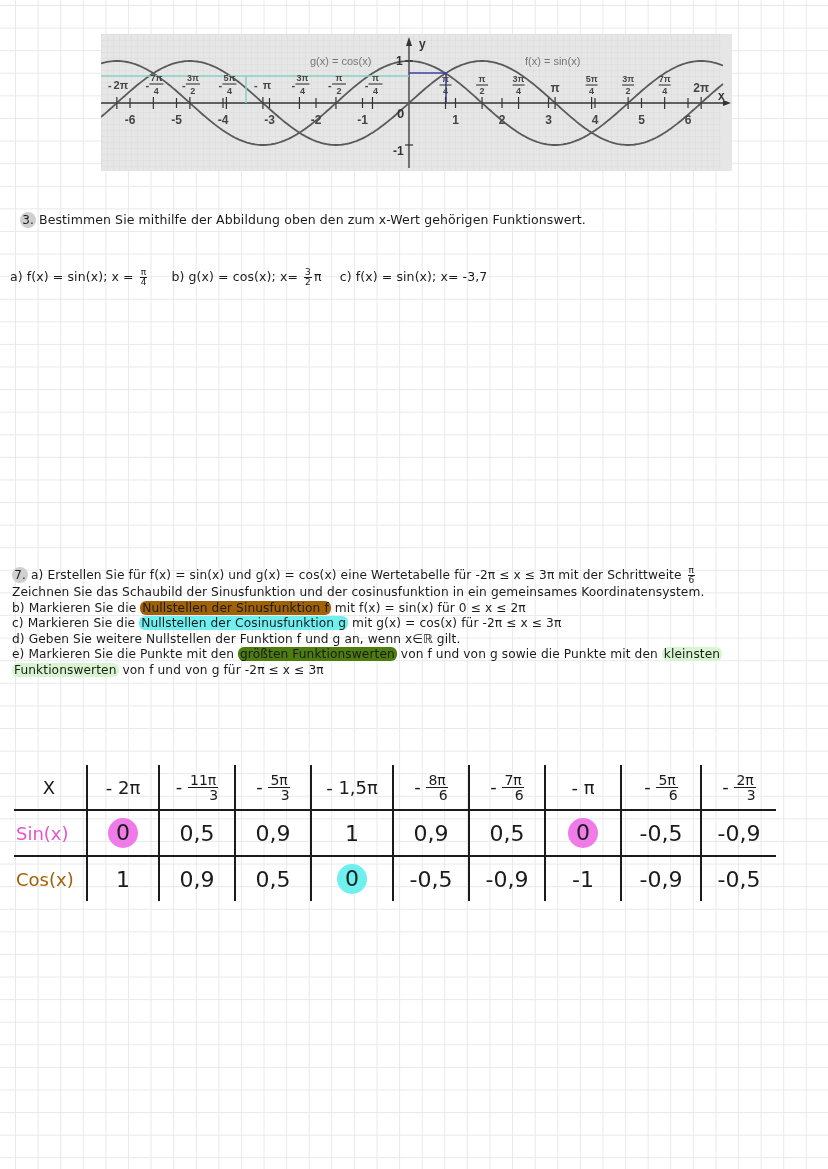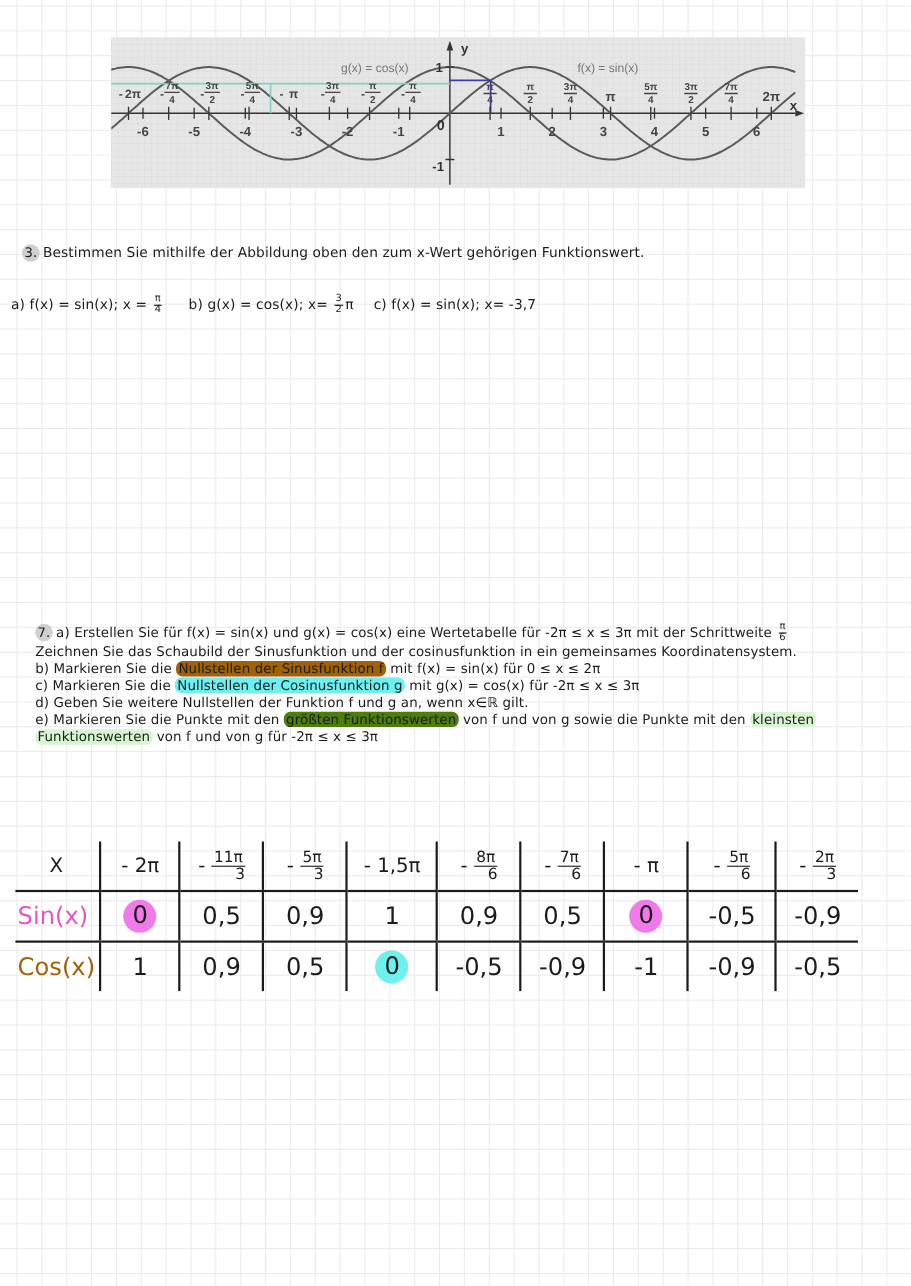--- a/index.html
+++ b/index.html
@@ -25,21 +25,21 @@
   .frac .n { border-bottom:1px solid #1b1b1b; padding:0 1px; }
   .hl-pink { background:#a16207; border-radius:6px; padding:0 2px; }
   .hl-cyan { background:#6ff0f0; border-radius:6px; padding:0 2px; }
   .hl-lav  { background:#4d7c0f; border-radius:6px; padding:0 2px; }
   .hl-green{ background:#d8f5d2; border-radius:6px; padding:0 2px; }
   
   #value-table { left:14px; top:765px; border-collapse:collapse; font-family:"DejaVu Sans", sans-serif; }
   #value-table td { height:44px; text-align:center; font-size:22px; padding:0 4px; border-left:2px solid #1b1b1b; }
   #value-table tr.hdr td { border-bottom:2px solid #1b1b1b; font-size:18px; }
   #value-table tr.sin td { border-bottom:2px solid #1b1b1b; }
-  #value-table td.rowlabel { border-left:none; font-size:22px; text-align:left; padding-left:2px; width:66px; }
+  #value-table td.rowlabel { border-left:none; font-size:18px; text-align:left; padding-left:2px; width:66px; }
   #value-table td.hdrx { font-size:30px; font-weight:normal; }
   .dot-pink { display:inline-block; width:30px; height:30px; line-height:30px; border-radius:50%; background:#ef7ae8; }
   .dot-cyan { display:inline-block; width:30px; height:30px; line-height:30px; border-radius:50%; background:#6ef0ee; }
   .hfrac { display:inline-flex; flex-direction:column; align-items:flex-end; vertical-align:middle; font-size:14px; line-height:14px; }
   .hfrac .n { border-bottom:1.5px solid #1b1b1b; padding:0 2px; }
 </style>
 </head>
 <body>
 
 <div id="figure" class="abs">
@@ -162,21 +162,21 @@
     <text x="209" y="31" font-size="11" fill="#777" font-family="Liberation Sans, sans-serif">g(x) = cos(x)</text>
     <text x="424" y="31" font-size="11" fill="#777" font-family="Liberation Sans, sans-serif">f(x) = sin(x)</text>
     <text x="318" y="14" font-size="12" font-weight="bold" fill="#333" font-family="Liberation Sans, sans-serif">y</text>
     <text x="617" y="66" font-size="12" font-weight="bold" fill="#333" font-family="Liberation Sans, sans-serif">x</text>
     <text x="296" y="84" font-size="13" font-weight="bold" fill="#333" font-family="Liberation Sans, sans-serif">0</text>
     <text x="295" y="31" font-size="12" font-weight="bold" fill="#333" font-family="Liberation Sans, sans-serif">1</text>
     <text x="292" y="121" font-size="12" font-weight="bold" fill="#333" font-family="Liberation Sans, sans-serif">-1</text>
   </svg>
 </div>
 
-<div class="abs task-text" style="left:20px; top:222px;">
+<div class="abs task-text" style="left:20px; top:212px;">
   <span class="num-badge">3.</span><span>Bestimmen Sie mithilfe der Abbildung oben den zum x-Wert gehörigen Funktionswert.</span>
 </div>
 <div class="abs task-text" style="left:10px; top:268px;">
   <span>a)</span>
   <span>f(x) = sin(x); x =</span>
   <span class="frac">
       <span class="n">π</span>
       <span>4</span>
     </span>
   <span style="display:inline-block;width:14px"></span>
@@ -184,21 +184,21 @@
   <span>g(x) = cos(x); x=</span>
   <span class="frac">
       <span class="n">3</span>
       <span>2</span>
     </span><span>π</span>
   <span style="display:inline-block;width:10px"></span>
   <span>c)</span>
   <span>f(x) = sin(x); x= -3,7</span>
 </div>
 
-<div class="abs task-text" style="left:32px; top:566px; font-size:12.2px; line-height:15.5px;">
+<div class="abs task-text" style="left:12px; top:566px; font-size:12.2px; line-height:15.5px;">
   <div>
     <span class="num-badge">7.</span><span>a) Erstellen Sie für f(x) = sin(x) und g(x) = cos(x) eine Wertetabelle für -2π ≤ x ≤ 3π mit der Schrittweite</span>
     <span class="frac">
         <span class="n">π</span>
         <span>6</span>
       </span>
   </div>
   <div>Zeichnen Sie das Schaubild der Sinusfunktion und der cosinusfunktion in ein gemeinsames Koordinatensystem.</div>
   <div><span>b) Markieren Sie die </span><span class="hl-pink">Nullstellen der Sinusfunktion f</span><span> mit f(x) = sin(x) für 0 ≤ x ≤ 2π</span></div>
   <div><span>c) Markieren Sie die </span><span class="hl-cyan">Nullstellen der Cosinusfunktion g</span><span> mit g(x) = cos(x) für -2π ≤ x ≤ 3π</span></div>

